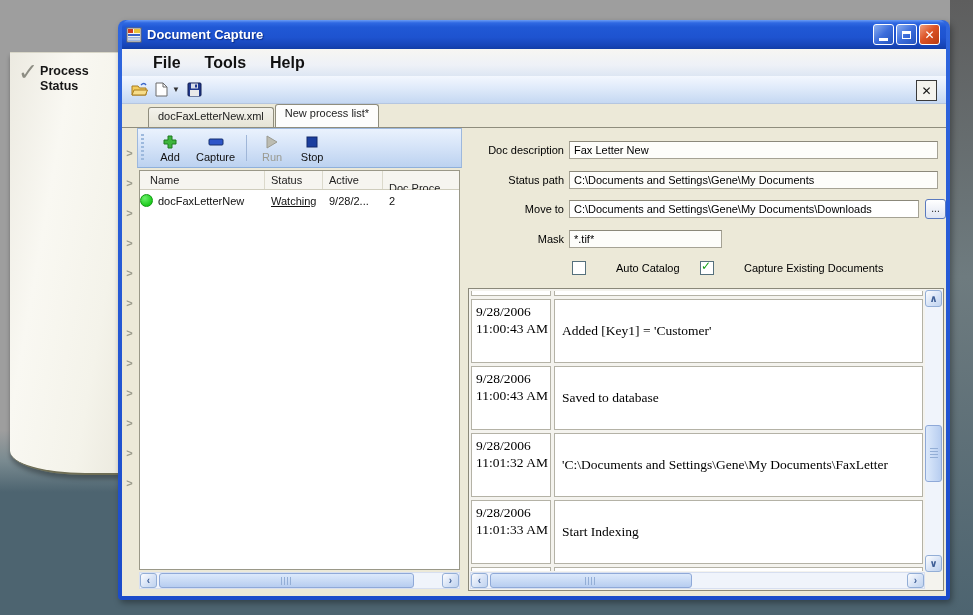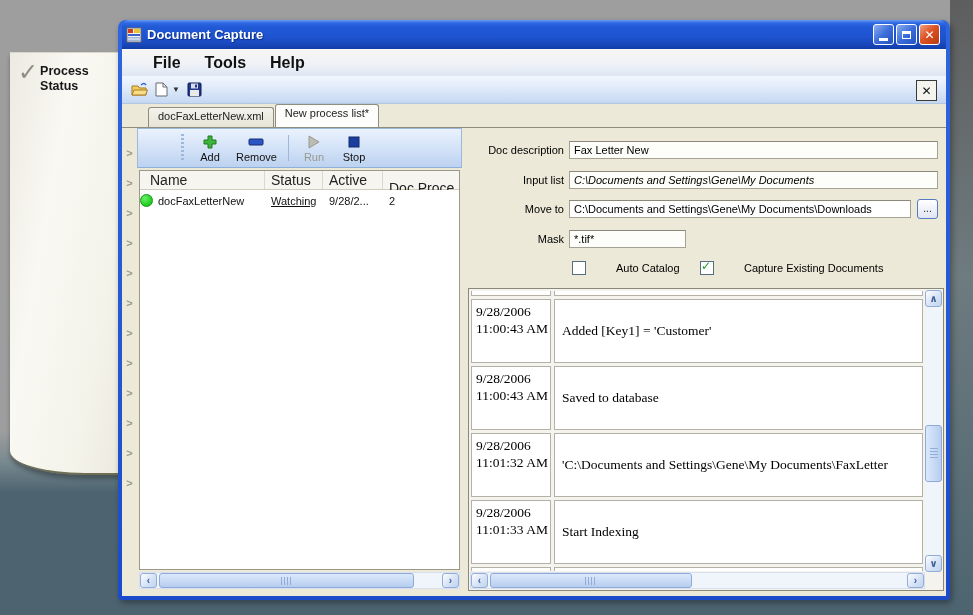--- a/index.html
+++ b/index.html
@@ -73,32 +73,32 @@
   .tab.inactive{background:linear-gradient(180deg,#f3f2ec,#e6e4d6);height:14px;}
   .tab.active{background:#fdfdfc;height:17px;position:relative;z-index:2;}
   
   .client{position:relative;height:470px;border-top:1px solid #8f8d7d;display:flex;background:#ece9d8;}
   .chev-strip{width:15px;flex:none;padding-top:12px;display:flex;flex-direction:column;align-items:center;}
   .chev{height:30px;line-height:26px;font-size:11px;color:#9b9b8b;font-weight:bold;}
   
   .left-panel{width:325px;flex:none;display:flex;flex-direction:column;}
   .panel-toolbar{height:38px;flex:none;display:flex;align-items:center;
     background:linear-gradient(180deg,#eaf2fd 0%,#d6e4f8 45%,#bcd2f0 100%);
-    border:1px solid #9db8dd;border-bottom:1px solid #8fb0da;padding-left:40px;}
+    border:1px solid #9db8dd;border-bottom:1px solid #8fb0da;}
   .ptb-grip{width:3px;height:28px;margin:0 6px 0 3px;
     background:repeating-linear-gradient(180deg,#9db9dd 0 2px,transparent 2px 4px);}
   .ptb-btn{display:flex;flex-direction:column;align-items:center;justify-content:center;
     font-size:11px;color:#111;padding:1px 6px;min-width:28px;}
   .ptb-btn .ico{height:16px;display:flex;align-items:center;justify-content:center;margin-bottom:1px;}
   .ptb-btn.disabled{color:#9a9a90;}
   .ptb-sep{width:1px;height:26px;background:#9fb6d8;margin:0 5px;}
   .list-box{flex:1;margin:2px 2px 0 2px;border:1px solid #9a9888;background:#fff;overflow:hidden;
     display:flex;flex-direction:column;}
   .list-header{display:flex;height:18px;flex:none;background:#f6f5f0;border-bottom:1px solid #cfcdbd;
-    font-size:14px;color:#222;align-items:center;}
+    font-size:11px;color:#222;align-items:center;}
   .col{padding-left:6px;border-right:1px solid #dbd9cb;height:100%;box-sizing:border-box;
     display:flex;align-items:center;white-space:nowrap;overflow:hidden;}
   .col.c-name{width:125px;padding-left:10px;}
   .col.c-status{width:58px;}
   .col.c-active{width:60px;}
   .col.c-doc{flex:1;border-right:none;margin-top:16px;}
   .list-row{display:flex;height:21px;font-size:11px;color:#111;align-items:center;background:#fff;}
   .cell{padding-left:6px;white-space:nowrap;overflow:hidden;box-sizing:border-box;display:flex;align-items:center;height:100%;}
   .cell.c-name{width:125px;padding-left:0;}
   .cell.c-status{width:58px;text-decoration:underline;}
@@ -264,21 +264,21 @@
                   </svg>
               </span>
               <span>Add</span>
             </span>
             <span class="ptb-btn">
               <span class="ico">
                 <svg width="16" height="8" viewBox="0 0 16 8">
                     <rect x="1" y="1" width="14" height="6" rx="1" fill="#2d55c8" stroke="#16306e"></rect>
                   </svg>
               </span>
-              <span>Remove</span>
+              <span>Capture</span>
             </span>
             <span class="ptb-sep"></span>
             <span class="ptb-btn disabled">
               <span class="ico">
                 <svg width="12" height="14" viewBox="0 0 12 14">
                     <path d="M1 1 L11 7 L1 13 Z" fill="#bcbcb2" stroke="#9a9a90"></path>
                   </svg>
               </span>
               <span>Run</span>
             </span>
@@ -321,31 +321,31 @@
           </div>
         </div>
 
         <div class="right-panel">
           <div class="form">
             <div class="frow" style="top:12px;right:8px;">
               <span class="flabel">Doc description</span>
               <input class="ftext" style="flex: 1 1 0%;" readonly="" value="Fax Letter New">
             </div>
             <div class="frow" style="top:42px;right:8px;">
-              <span class="flabel">Input list</span>
-              <input class="ftext" style="flex: 1 1 0%; font-style: italic;" readonly="" value="C:\Documents and Settings\Gene\My Documents">
-            </div>
-            <div class="frow" style="top:71px;right:8px;">
+              <span class="flabel">Status path</span>
+              <input class="ftext" style="flex: 1 1 0%;" readonly="" value="C:\Documents and Settings\Gene\My Documents">
+            </div>
+            <div class="frow" style="top:71px;right:0;">
               <span class="flabel">Move to</span>
               <input class="ftext editable" style="flex: 1 1 0%;" readonly="" value="C:\Documents and Settings\Gene\My Documents\Downloads">
               <span class="browse-btn">...</span>
             </div>
             <div class="frow" style="top:101px;">
               <span class="flabel">Mask</span>
-              <input class="ftext" style="width: 117px;" readonly="" value="*.tif*">
+              <input class="ftext" style="width: 153px;" readonly="" value="*.tif*">
             </div>
             <div class="cbrow" style="left:110px;">
               <span class="cb"></span>
               <span>Auto Catalog</span>
             </div>
             <div class="cbrow" style="left:238px;">
               <span class="cb checked"></span>
               <span>Capture Existing Documents</span>
             </div>
           </div>

